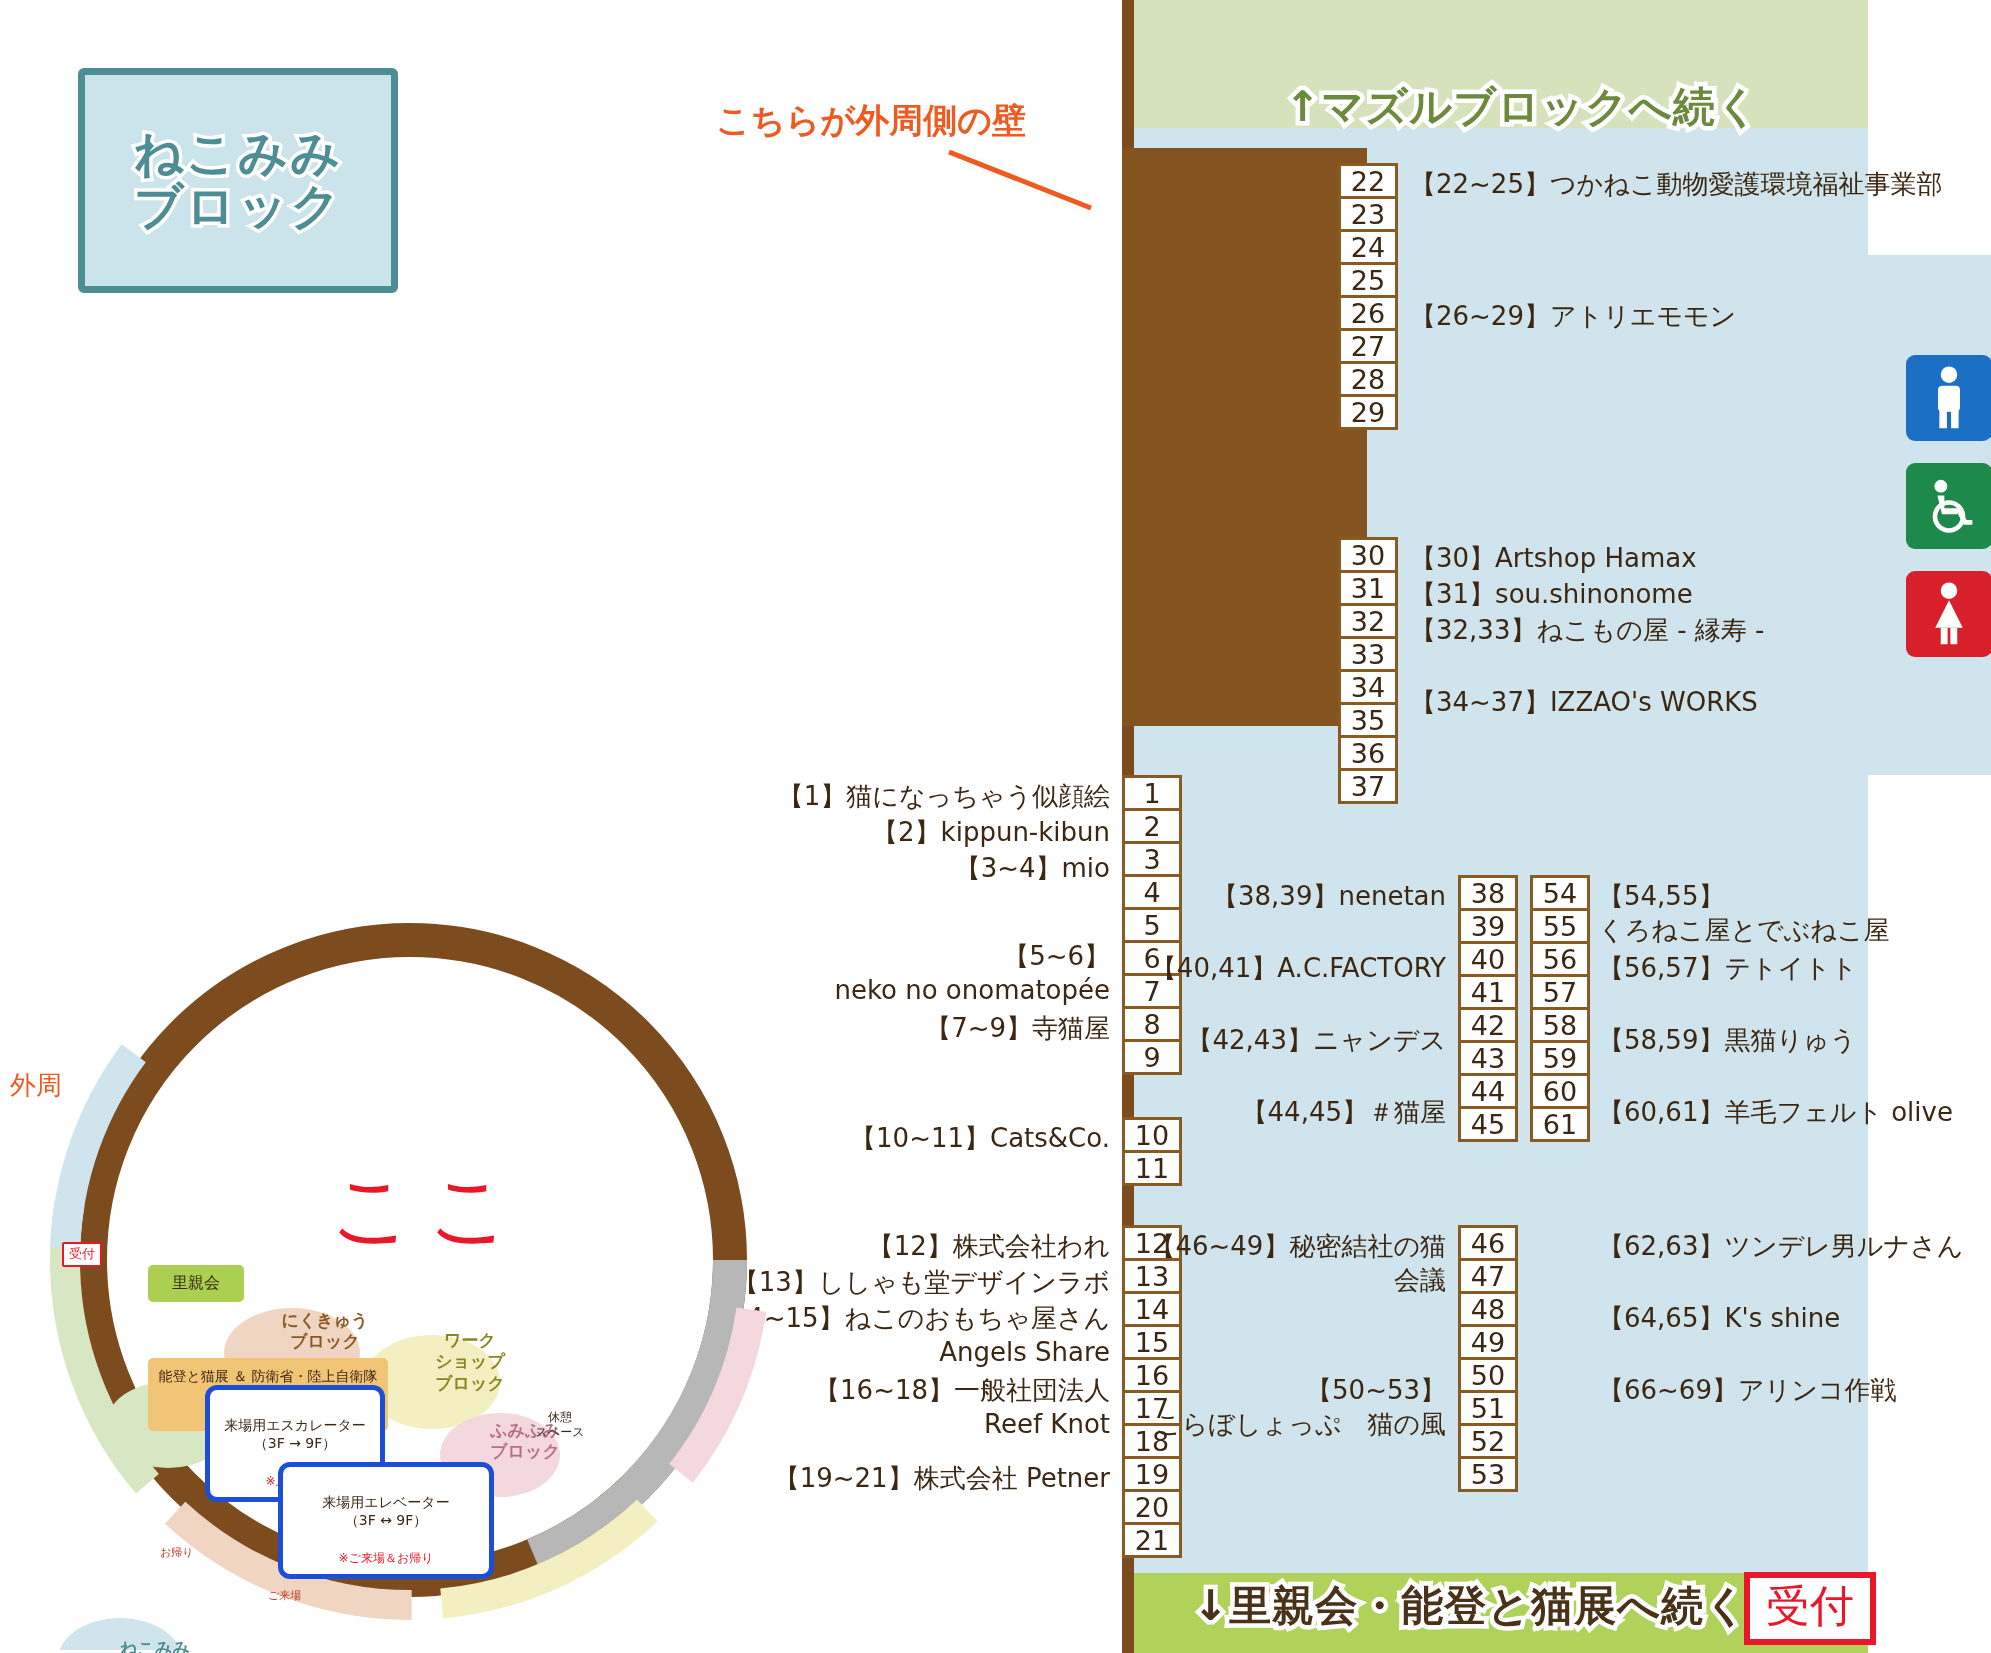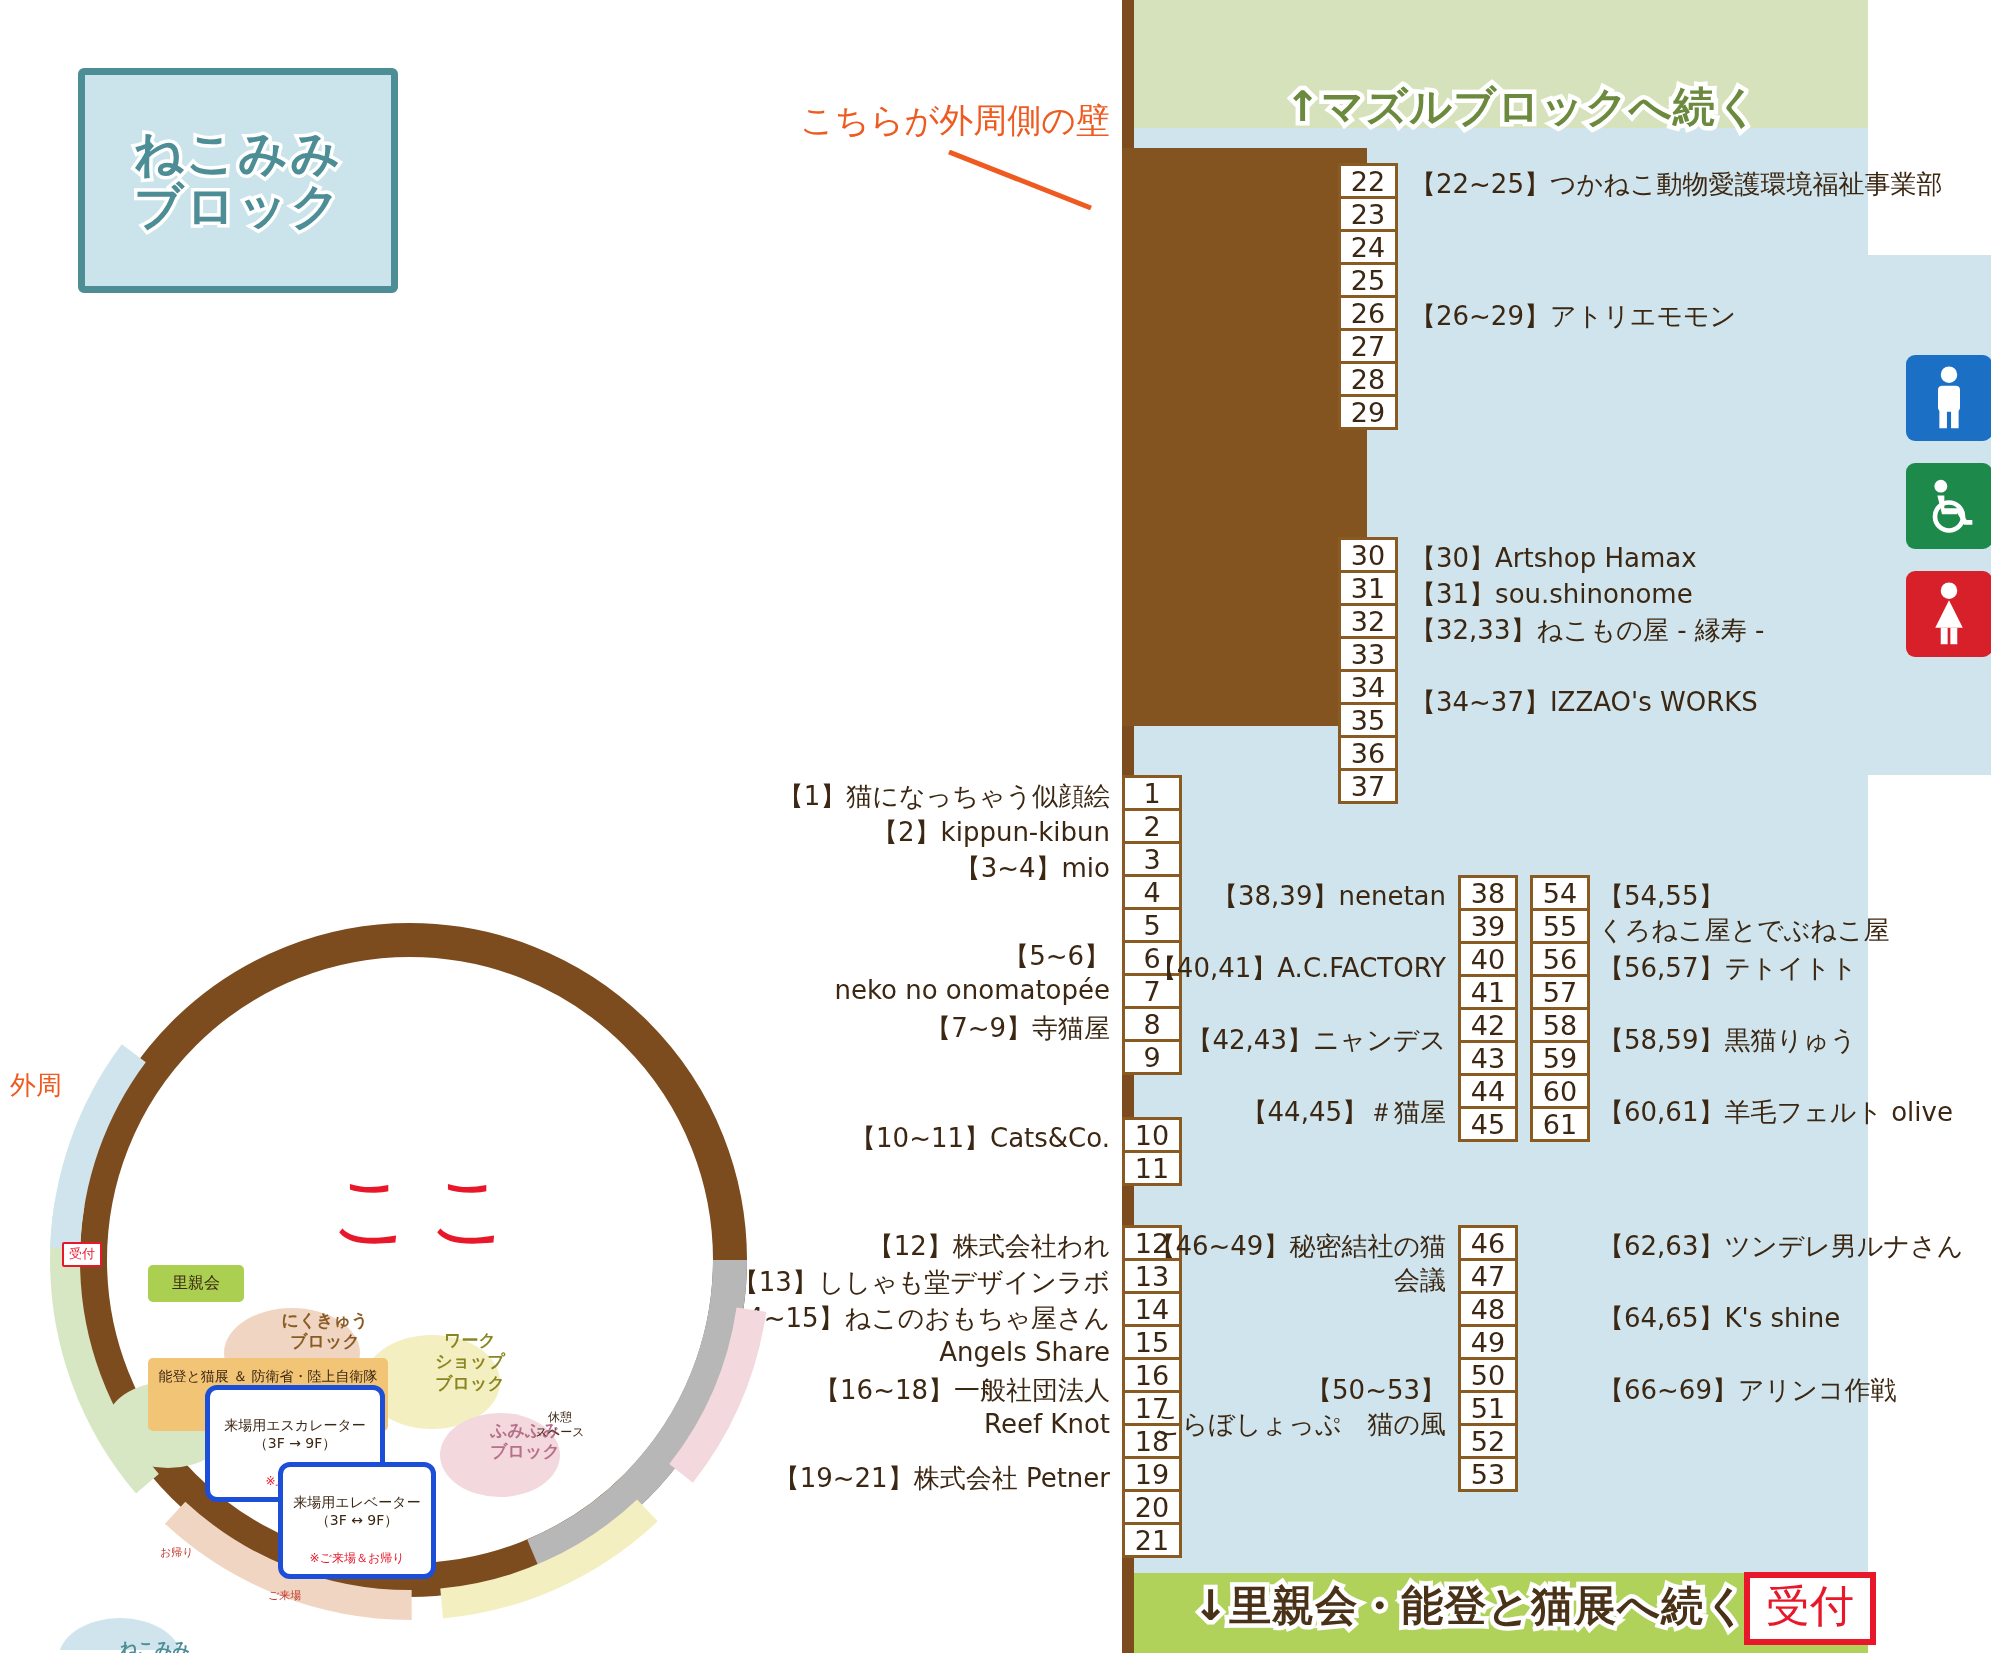--- a/index.html
+++ b/index.html
@@ -40,25 +40,26 @@
     line-height: 1.04;
     -webkit-text-stroke: 7px #ffffff;
     paint-order: stroke fill;
     text-shadow:
       2px 0 0 #fff, -2px 0 0 #fff, 0 2px 0 #fff, 0 -2px 0 #fff;
   }
 
   
   .wall-note {
     position: absolute;
-    left: 800px; top: 98px;
+    left: 716px; top: 98px;
     font-size: 34px;
     color: #ee5a1f;
     white-space: nowrap;
     font-family: "DejaVu Sans", sans-serif;
+    font-weight: bold;
   }
   .wall-line {
     position: absolute;
     left: 947px; top: 150px;
     width: 146px; height: 60px;
   }
 
   
   .hall {
     position: absolute;
@@ -240,21 +241,21 @@
   .callout-white {
     background: #ffffff;
     border: 5px solid #1d4ed8;
     border-radius: 12px;
     font-size: 14px;
     color: #3c2713;
     white-space: pre-line;
     padding: 8px 10px;
   }
   .callout-esc { left: 205px; top: 1385px; width: 180px; }
-  .callout-elv { left: 278px; top: 1462px; width: 158px; }
+  .callout-elv { left: 278px; top: 1462px; width: 216px; }
   .note-red { color: #e8182a; font-size: 12px; }
   .mini-reception {
     position: absolute;
     left: 62px; top: 1242px;
     border: 2px solid #e8182a;
     color: #e8182a;
     background: #fff;
     font-family: "DejaVu Sans", sans-serif;
     font-size: 13px;
     padding: 1px 5px 2px 5px;

